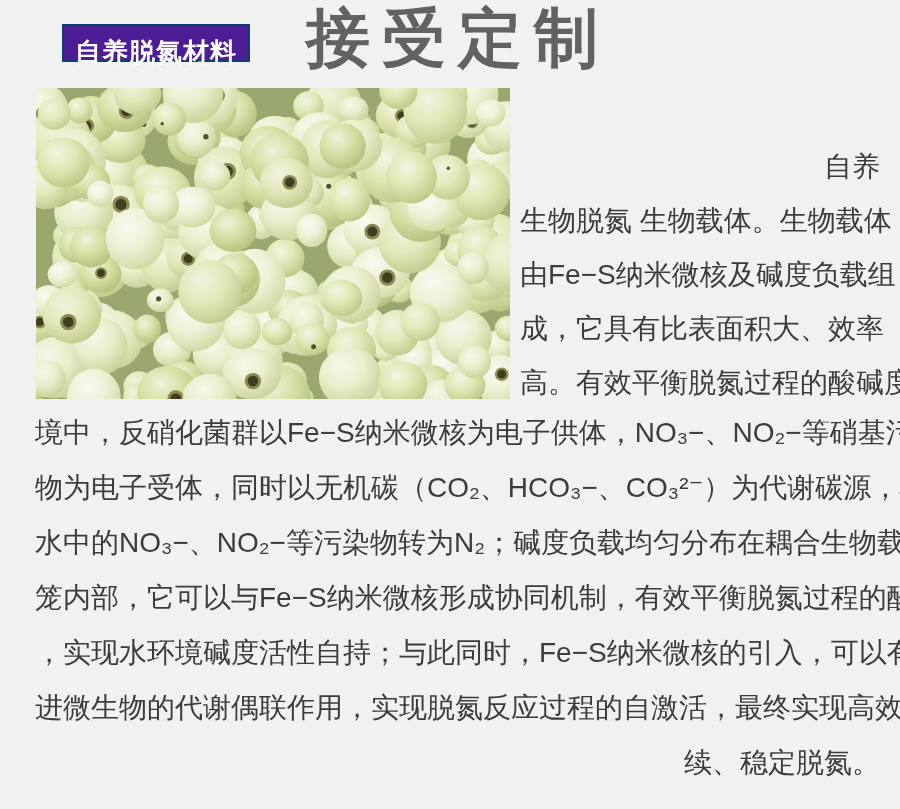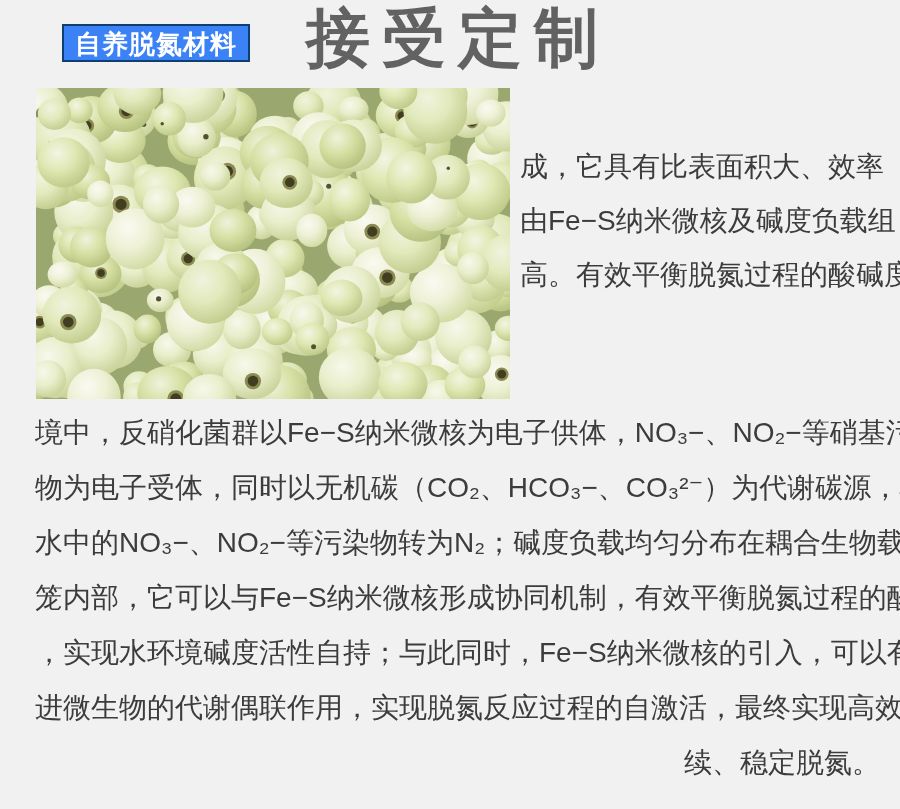--- a/index.html
+++ b/index.html
@@ -6,22 +6,22 @@
   .page{
     position:relative;
     width:900px;height:809px;
     background:#f1f1f2;
     overflow:hidden;
     font-family:"Liberation Sans","DejaVu Sans",sans-serif;
   }
   .badge{
     position:absolute;left:62px;top:24px;
     height:38px;line-height:36px;
-    padding:0 11px;
-    background:#3b82f6;
+    padding:8px 11px;
+    background:#4c1d95;
     border:2px solid #0d4071;
     box-sizing:border-box;
     color:#ffffff;
     font-size:26px;font-weight:bold;
     letter-spacing:1px;
     white-space:nowrap;
   }
   .title{
     position:absolute;left:306px;top:-4px;
     margin:0;
@@ -467,22 +467,24 @@
           <ellipse cx="305.6" cy="209.9" rx="20.9" ry="18.3" fill="url(#pg1)"></ellipse>
           <ellipse cx="57.9" cy="308.5" rx="26.8" ry="27.7" fill="url(#pg3)"></ellipse>
           <ellipse cx="173.8" cy="203.8" rx="31.6" ry="32.0" fill="url(#pg4)"></ellipse>
           <ellipse cx="276.4" cy="251.0" rx="17.0" ry="16.2" fill="url(#pg1)"></ellipse>
           <circle cx="277.6" cy="258.7" r="2.5" fill="#55512e"></circle>
         </g>
     </svg>
   </figure>
 
   <div class="col-right">
+      <div class="tline align-right">自养</div>
+      <div class="tline stretch">生物脱氮 生物载体。生物载体</div>
+      <div class="tline stretch">由Fe−S纳米微核及碱度负载组</div>
       <div class="tline stretch">成，它具有比表面积大、效率</div>
-      <div class="tline stretch">由Fe−S纳米微核及碱度负载组</div>
       <div class="tline stretch">高。有效平衡脱氮过程的酸碱度</div>
     </div>
 
   <div class="full">
       <div class="tline stretch">境中，反硝化菌群以Fe−S纳米微核为电子供体，NO₃−、NO₂−等硝基污染</div>
       <div class="tline stretch">物为电子受体，同时以无机碳（CO₂、HCO₃−、CO₃²⁻）为代谢碳源，将废</div>
       <div class="tline stretch">水中的NO₃−、NO₂−等污染物转为N₂；碱度负载均匀分布在耦合生物载体孔</div>
       <div class="tline stretch">笼内部，它可以与Fe−S纳米微核形成协同机制，有效平衡脱氮过程的酸碱度</div>
       <div class="tline stretch">，实现水环境碱度活性自持；与此同时，Fe−S纳米微核的引入，可以有效促</div>
       <div class="tline stretch">进微生物的代谢偶联作用，实现脱氮反应过程的自激活，最终实现高效、持</div>

